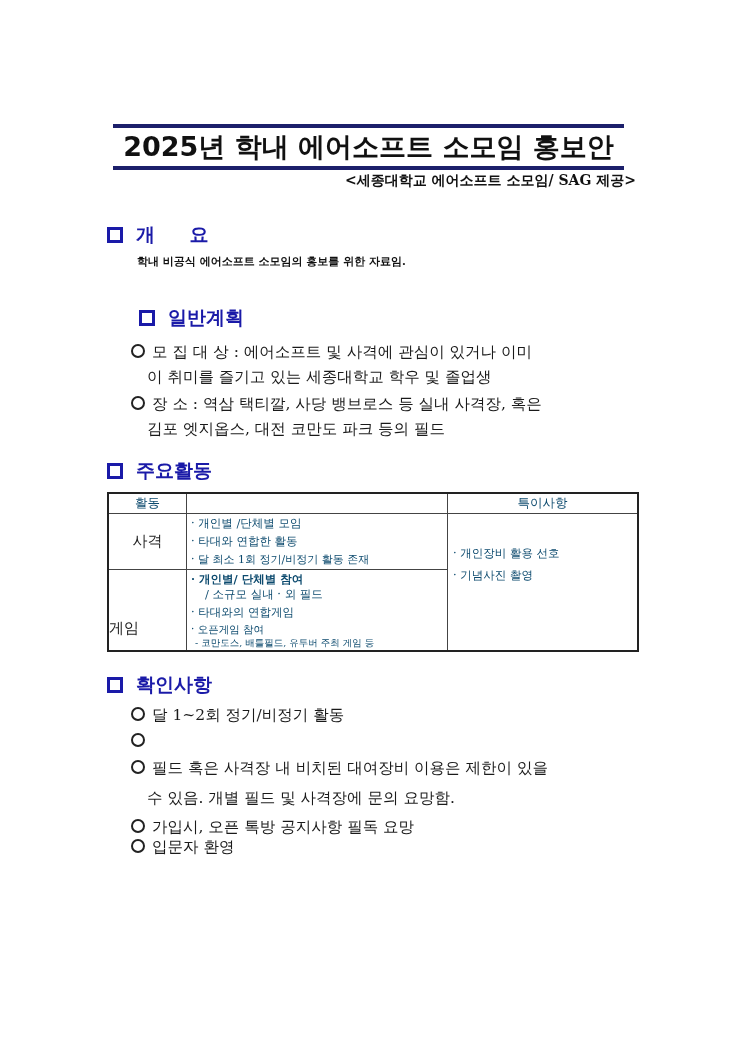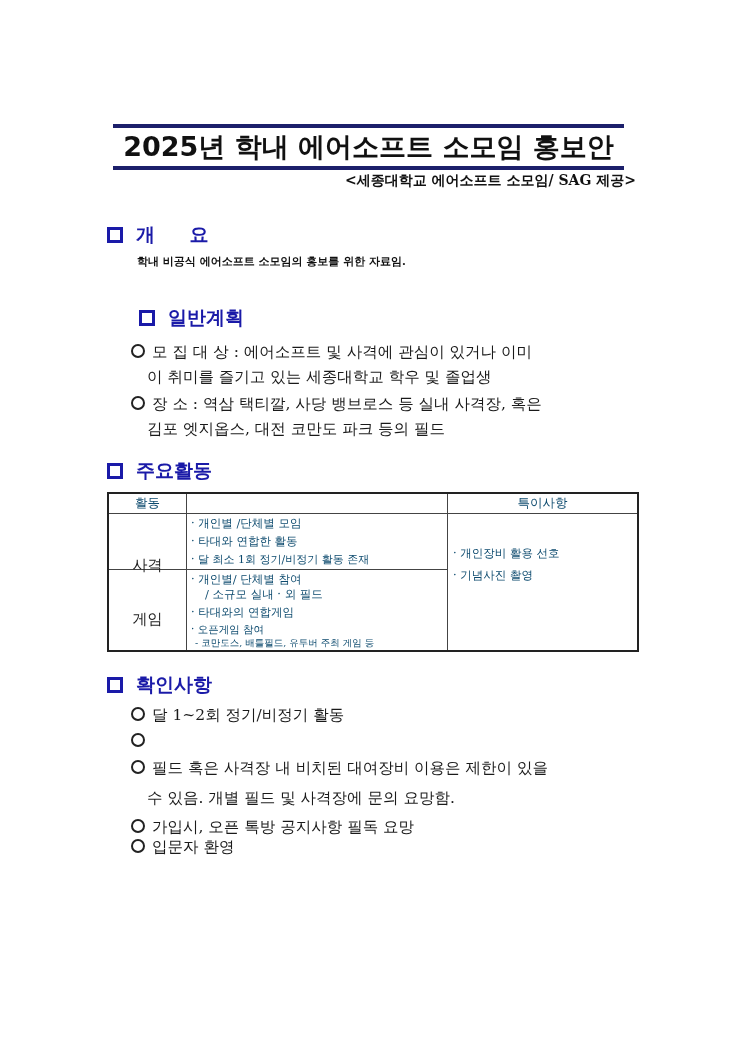--- a/index.html
+++ b/index.html
@@ -29,21 +29,21 @@
   .item .circle { display: inline-block; width: 10px; height: 10px; border: 2px solid #222; border-radius: 50%;
                   margin-right: 7px; vertical-align: -1px; }
   .cont { position: absolute; left: 147px; font-size: 15.5px; color: #1a1a1a; white-space: nowrap; line-height: 24px; }
 
   
   .tbl { position: absolute; left: 107px; top: 492px; width: 532px; height: 160px; border: 2px solid #222; box-sizing: border-box; }
   .vline { position: absolute; top: 0; bottom: 0; width: 1px; background: #444; }
   .hline { position: absolute; height: 1px; background: #444; }
   .cell-text { position: absolute; font-size: 11.5px; color: #0c4a6e; white-space: nowrap; }
   .th { font-size: 12.5px; }
-  .rowlabel { font-size: 15px; color: #222; margin-top: 24px; }
+  .rowlabel { font-size: 15px; color: #222; }
 </style>
 </head>
 <body>
 
 <div class="bar bar-top"></div>
 <div class="title">2025년 학내 에어소프트 소모임 홍보안</div>
 <div class="bar bar-bottom"></div>
 <div class="subtitle">&lt;세종대학교 에어소프트 소모임/ SAG 제공&gt;</div>
 
 <div class="section-head" style="top:222px;">
@@ -81,22 +81,22 @@
 
   <div class="cell-text th" style="left:0; width:77px; top:1px; text-align:center;">활동</div>
   <div class="cell-text th" style="left:78px; width:260px; top:1px; text-align:center;"></div>
   <div class="cell-text th" style="left:339px; width:189px; top:1px; text-align:center;">특이사항</div>
 
   <div class="cell-text rowlabel" style="left:0; width:77px; top:38px; text-align:center;">사격</div>
   <div class="cell-text" style="left:82px; top:22px;">· 개인별 /단체별 모임</div>
   <div class="cell-text" style="left:82px; top:40px;">· 타대와 연합한 활동</div>
   <div class="cell-text" style="left:82px; top:58px; font-size:11px;">· 달 최소 1회 정기/비정기 활동 존재</div>
 
-  <div class="cell-text rowlabel" style="left:0; width:77px; top:92px; text-align:center;">게임</div>
-  <div class="cell-text" style="left:82px; top:78px;">· 개인별/ 단체별 참여</div>
+  <div class="cell-text rowlabel" style="left:0; width:77px; top:125px; text-align:left;">게임</div>
+  <div class="cell-text" style="left:82px; top:78px;font-weight:bold;">· 개인별/ 단체별 참여</div>
   <div class="cell-text" style="left:96px; top:93px;">/ 소규모 실내 · 외 필드</div>
   <div class="cell-text" style="left:82px; top:111px;">· 타대와의 연합게임</div>
   <div class="cell-text" style="left:82px; top:129px; font-size:10.5px;">· 오픈게임 참여</div>
   <div class="cell-text" style="left:86px; top:143px; font-size:9.5px;">- 코만도스, 배틀필드, 유투버 주최 게임 등</div>
 
   <div class="cell-text" style="left:344px; top:52px;">· 개인장비 활용 선호</div>
   <div class="cell-text" style="left:344px; top:74px;">· 기념사진 촬영</div>
 </div>
 
 <div class="section-head" style="top:672px;">

